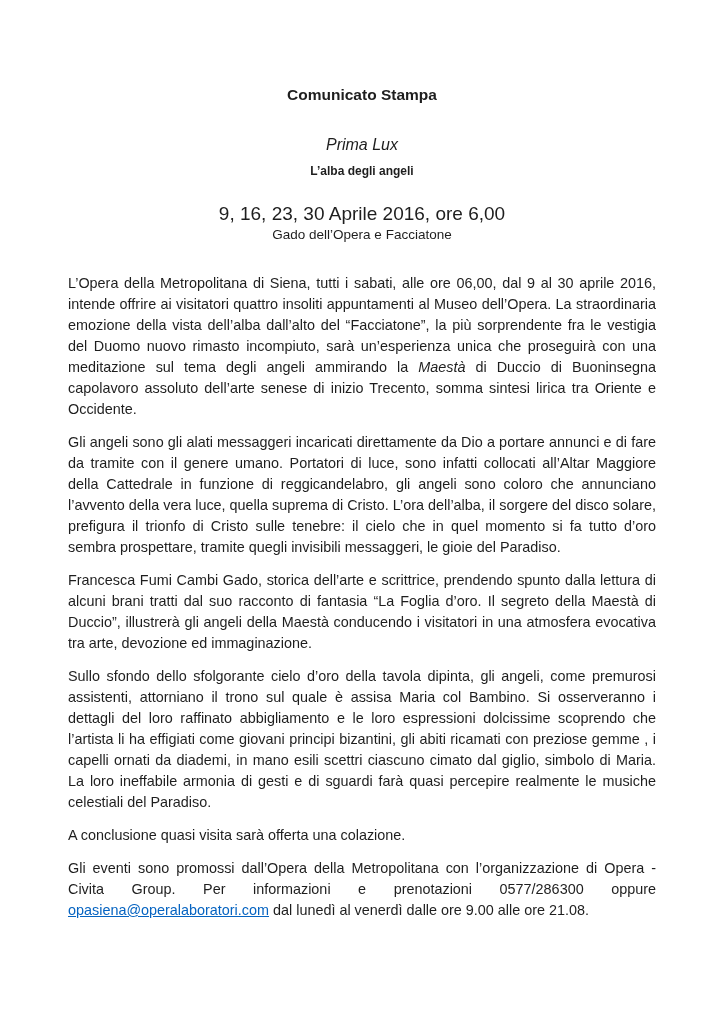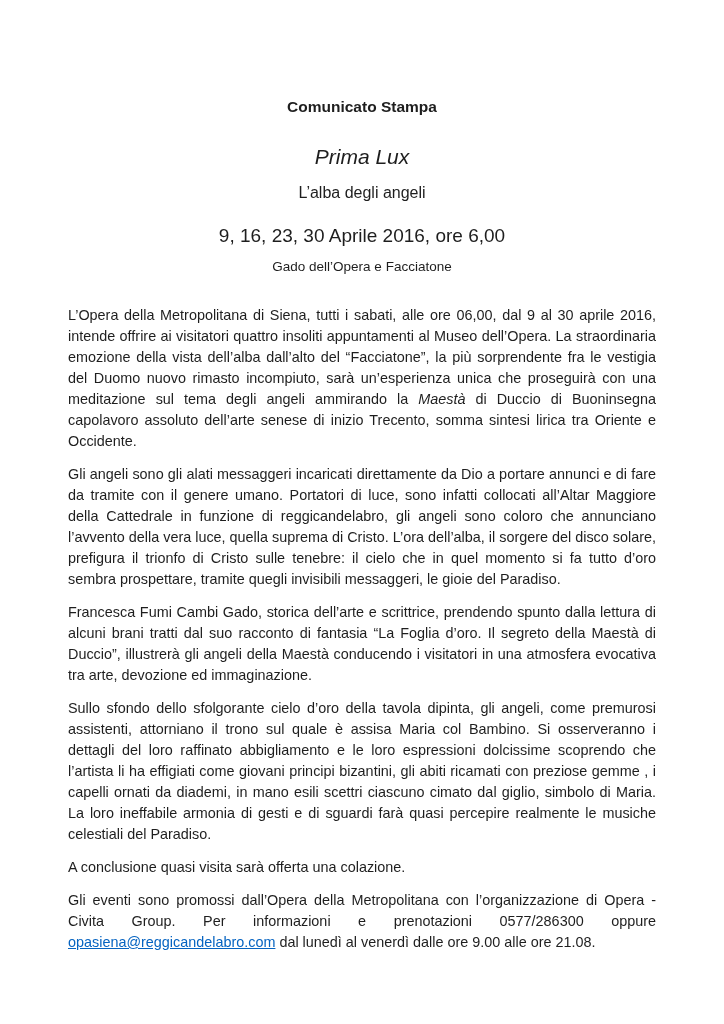--- a/index.html
+++ b/index.html
@@ -17,36 +17,37 @@
   .page {
     box-sizing: border-box;
     width: 724px;
     height: 1024px;
     padding: 85px 68px 0 68px;
     background: var(--page_bg, #ffffff);
   }
   .doc-header {
     text-align: center;
   }
-  .doc-header p { margin: 12px; }
+  .doc-header p { margin: 0; }
   .kicker {
     font-size: 15.5px;
     line-height: 20px;
     font-weight: bold;
   }
   .title {
     margin-top: 27px !important;
-    font-size: 21px;
+    font-size: 16px;
     line-height: 26px;
     font-style: italic;
   }
   .subtitle {
     margin-top: 2px !important;
-    font-size: 16px;
+    font-size: 12px;
     line-height: 22px;
+    font-weight: bold;
   }
   .dates {
     margin-top: 22px !important;
     font-size: 19px;
     line-height: 19px;
   }
   .venue {
     margin-top: 2px !important;
     font-size: 13.5px;
     line-height: 19px;
@@ -86,17 +87,17 @@
     <p class="para"><span>L’Opera della Metropolitana di Siena, tutti i sabati, alle ore 06,00, dal 9 al 30 aprile 2016, intende offrire ai visitatori quattro insoliti appuntamenti al Museo dell’Opera.  La straordinaria emozione della vista dell’alba dall’alto del “Facciatone”, la più sorprendente fra le vestigia del Duomo nuovo rimasto incompiuto, sarà un’esperienza unica che proseguirà con una meditazione sul tema degli angeli ammirando la </span><span class="it">Maestà</span><span> di Duccio di Buoninsegna capolavoro assoluto dell’arte senese di inizio Trecento, somma sintesi  lirica tra Oriente e Occidente.</span></p>
 
     <p class="para">Gli angeli sono gli alati messaggeri  incaricati direttamente da Dio a portare annunci e di fare da tramite con il genere umano. Portatori di luce, sono infatti collocati all’Altar Maggiore della Cattedrale in funzione di reggicandelabro, gli angeli sono coloro che annunciano l’avvento della vera luce, quella suprema di Cristo. L’ora dell’alba, il sorgere del disco solare, prefigura il trionfo di Cristo sulle tenebre: il cielo che in quel momento si fa tutto d’oro sembra prospettare, tramite quegli invisibili messaggeri,  le gioie del Paradiso.</p>
 
     <p class="para">Francesca Fumi Cambi Gado, storica dell’arte e scrittrice, prendendo spunto dalla lettura di alcuni brani tratti dal suo racconto di fantasia  “La Foglia d’oro. Il segreto della Maestà di Duccio”, illustrerà gli angeli della Maestà conducendo i visitatori in una atmosfera evocativa tra arte, devozione ed  immaginazione.</p>
 
     <p class="para">Sullo sfondo dello sfolgorante cielo d’oro della tavola dipinta, gli angeli, come premurosi assistenti, attorniano il trono sul quale è assisa Maria col Bambino. Si osserveranno i dettagli del loro raffinato abbigliamento e le loro espressioni dolcissime scoprendo che l’artista li ha effigiati come giovani principi bizantini, gli abiti ricamati con preziose gemme , i capelli ornati da diademi, in mano esili scettri ciascuno cimato dal giglio, simbolo di Maria. La loro ineffabile armonia di gesti e di sguardi  farà quasi percepire realmente le musiche celestiali del Paradiso.</p>
 
     <p class="para">A conclusione quasi visita sarà offerta una colazione.</p>
 
-    <p class="para"><span>Gli eventi sono promossi dall’Opera della Metropolitana con l’organizzazione di Opera - Civita Group. Per informazioni e prenotazioni 0577/286300 oppure </span><a class="email-link">opasiena@reggicandelabro.com</a><span> dal lunedì al venerdì dalle ore 9.00 alle ore 21.08.</span></p>
+    <p class="para"><span>Gli eventi sono promossi dall’Opera della Metropolitana con l’organizzazione di Opera - Civita Group. Per informazioni e prenotazioni 0577/286300 oppure </span><a class="email-link">opasiena@operalaboratori.com</a><span> dal lunedì al venerdì dalle ore 9.00 alle ore 21.08.</span></p>
 
   </main>
 
 </div>
 
 </body></html>

